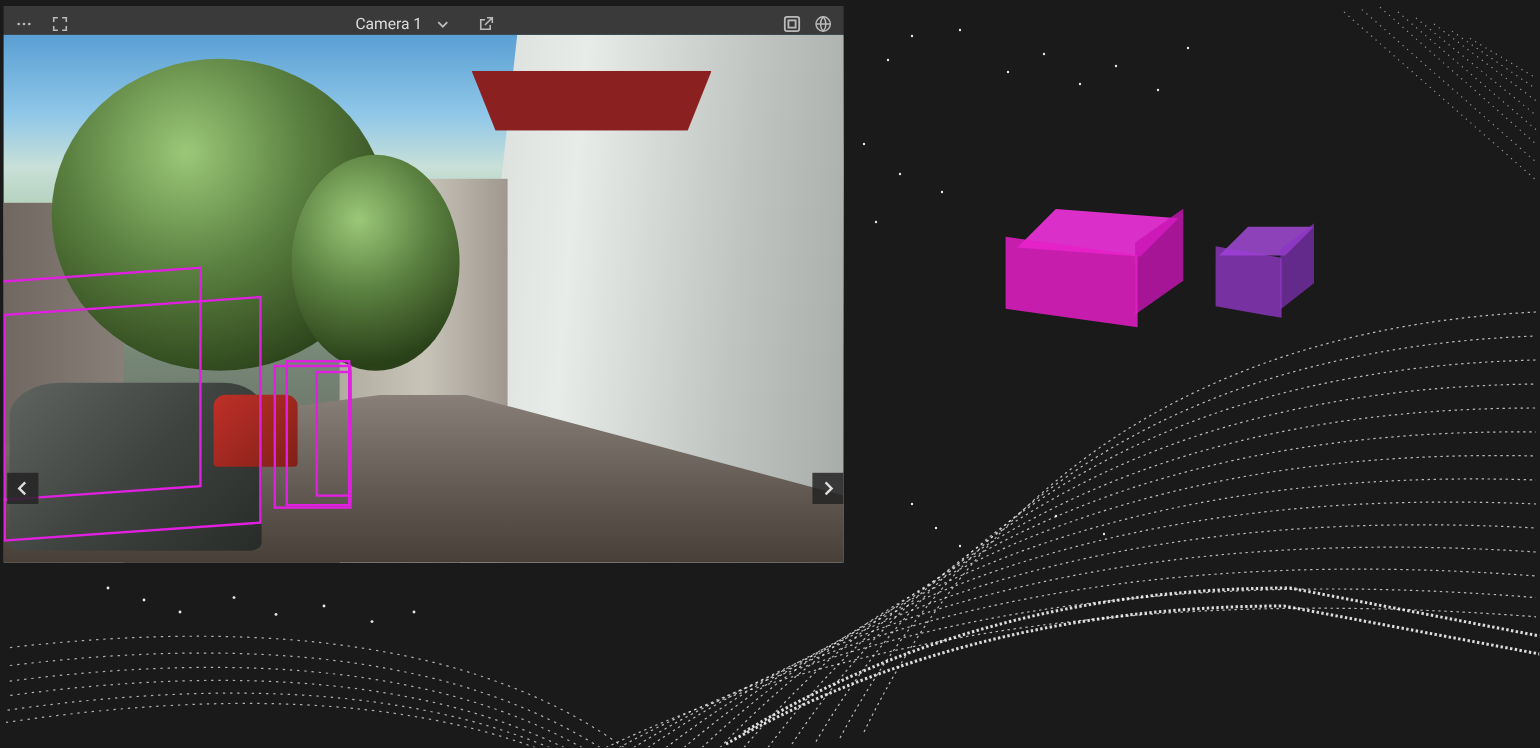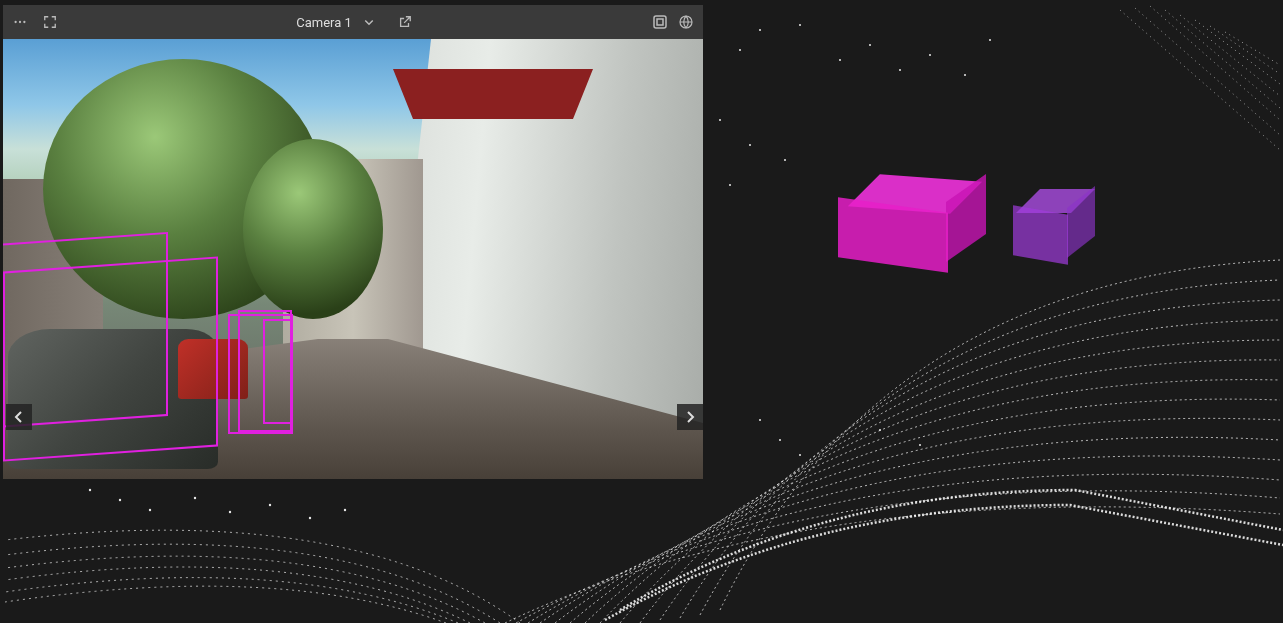--- a/index.html
+++ b/index.html
@@ -30,24 +30,24 @@
     
     .camera-panel {
       position: absolute;
       top: 5px;
       left: 3px;
       width: 700px;
       z-index: 10;
     }
     
     .panel-header {
-      height: 34px;
+      height: 24px;
       background: #3a3a3a;
       display: flex;
-      align-items: center;
+      align-items: flex-end;
       padding: 0 8px;
       color: #ccc;
       font-size: 13px;
     }
     
     .header-left {
       display: flex;
       align-items: center;
       gap: 12px;
     }

